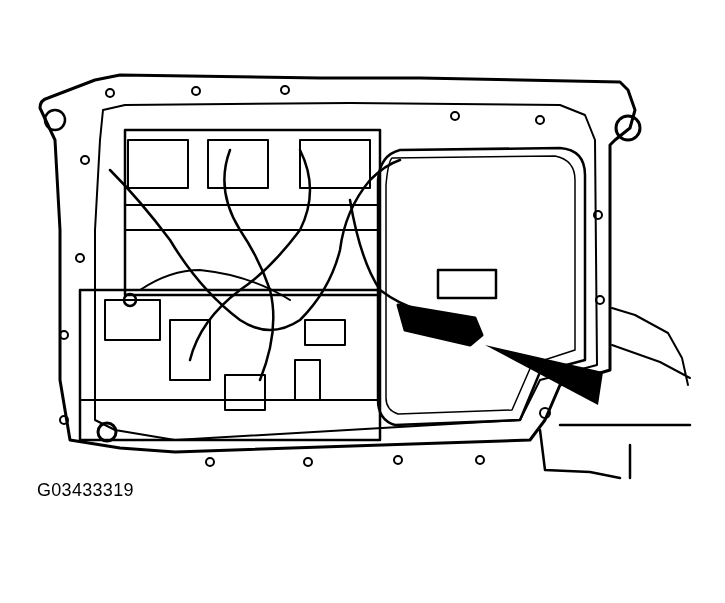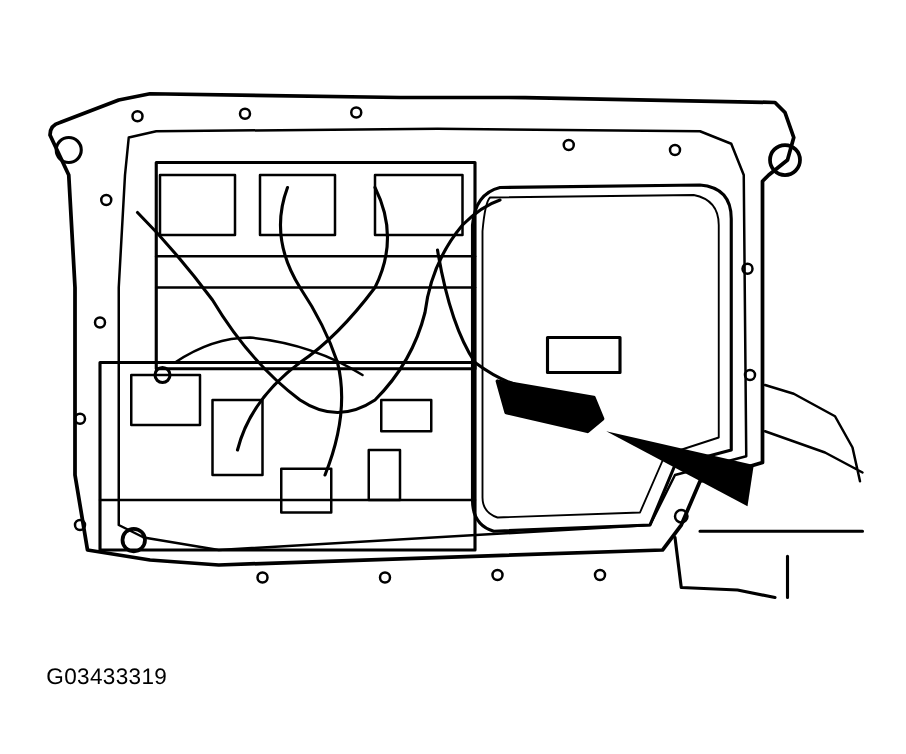--- a/index.html
+++ b/index.html
@@ -1,18 +1,18 @@
 <!DOCTYPE html>
 <html><head>
   <meta charset="utf-8">
   <style>
     html, body { margin: 0; padding: 0; background: #ffffff; }
     body { width: 725px; height: 603px; position: relative; overflow: hidden; font-family: "Liberation Sans", sans-serif; }
     #diagram { position: absolute; left: 0; top: 0; width: 725px; height: 480px; }
-    #figure-id { position: absolute; left: 37px; top: 531px; font-size: 18px; color: #000; letter-spacing: 0.3px; font-family: "Liberation Sans", sans-serif; }
+    #figure-id { position: absolute; left: 37px; top: 480px; font-size: 18px; color: #000; letter-spacing: 0.3px; font-family: "Liberation Sans", sans-serif; }
     svg * { vector-effect: non-scaling-stroke; }
   </style>
 </head>
 <body>
 
 <svg id="diagram" viewBox="0 0 725 480" xmlns="http://www.w3.org/2000/svg">
   <g fill="none" stroke="#000" stroke-width="3" stroke-linejoin="round" stroke-linecap="round">
 
     <path d="M40 108 Q40 100 48 98 L95 80 L120 75 L320 78 L420 78 L620 82 L628 90 L635 110 L630 128 L615 140 L610 145 L610 370 L560 385 L545 420 L530 440 L175 452 L120 448 L70 440 L60 380 L60 230 L55 140 Z"></path>
 

